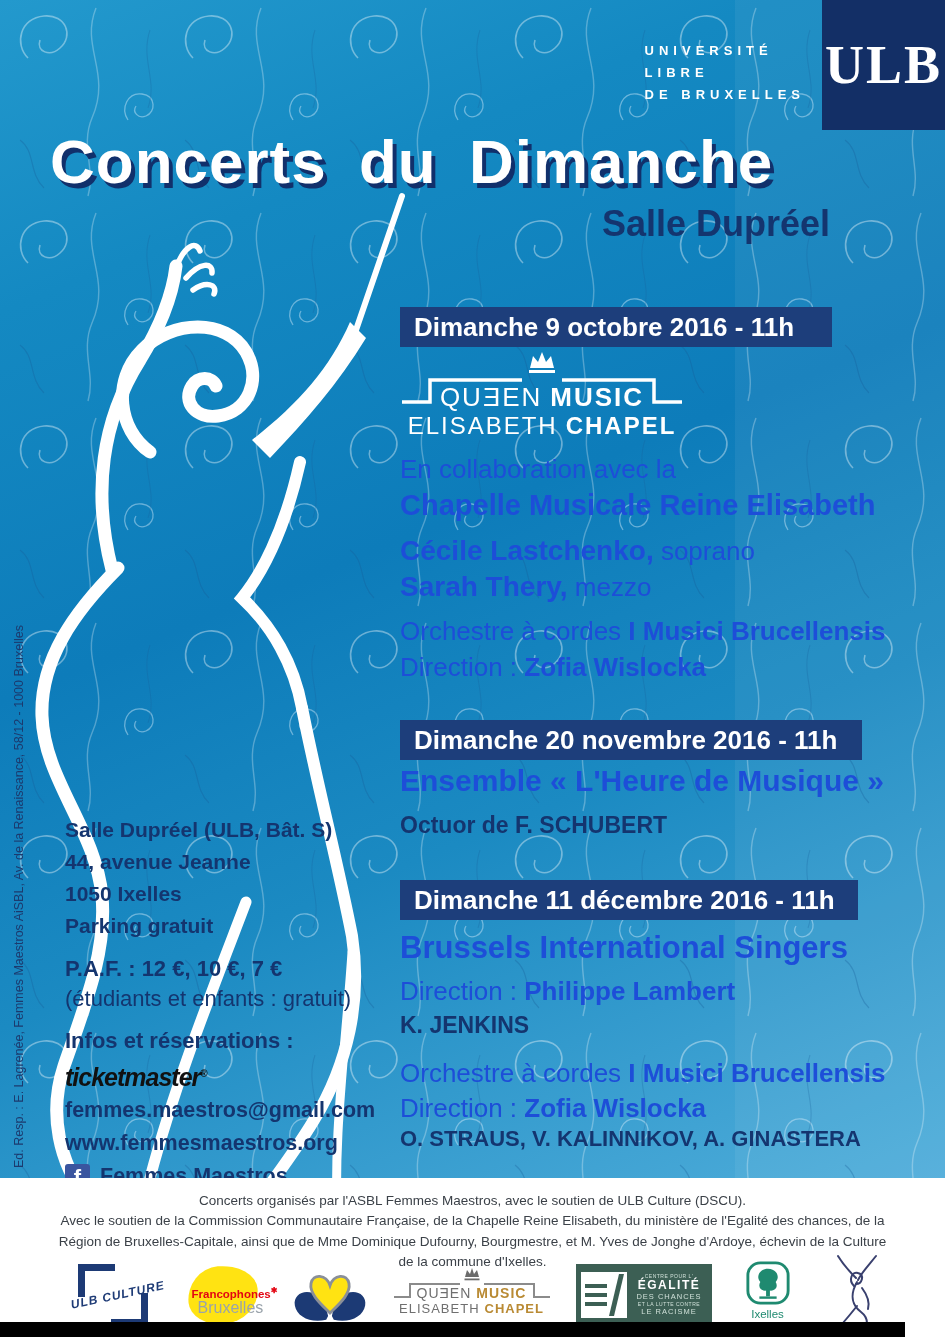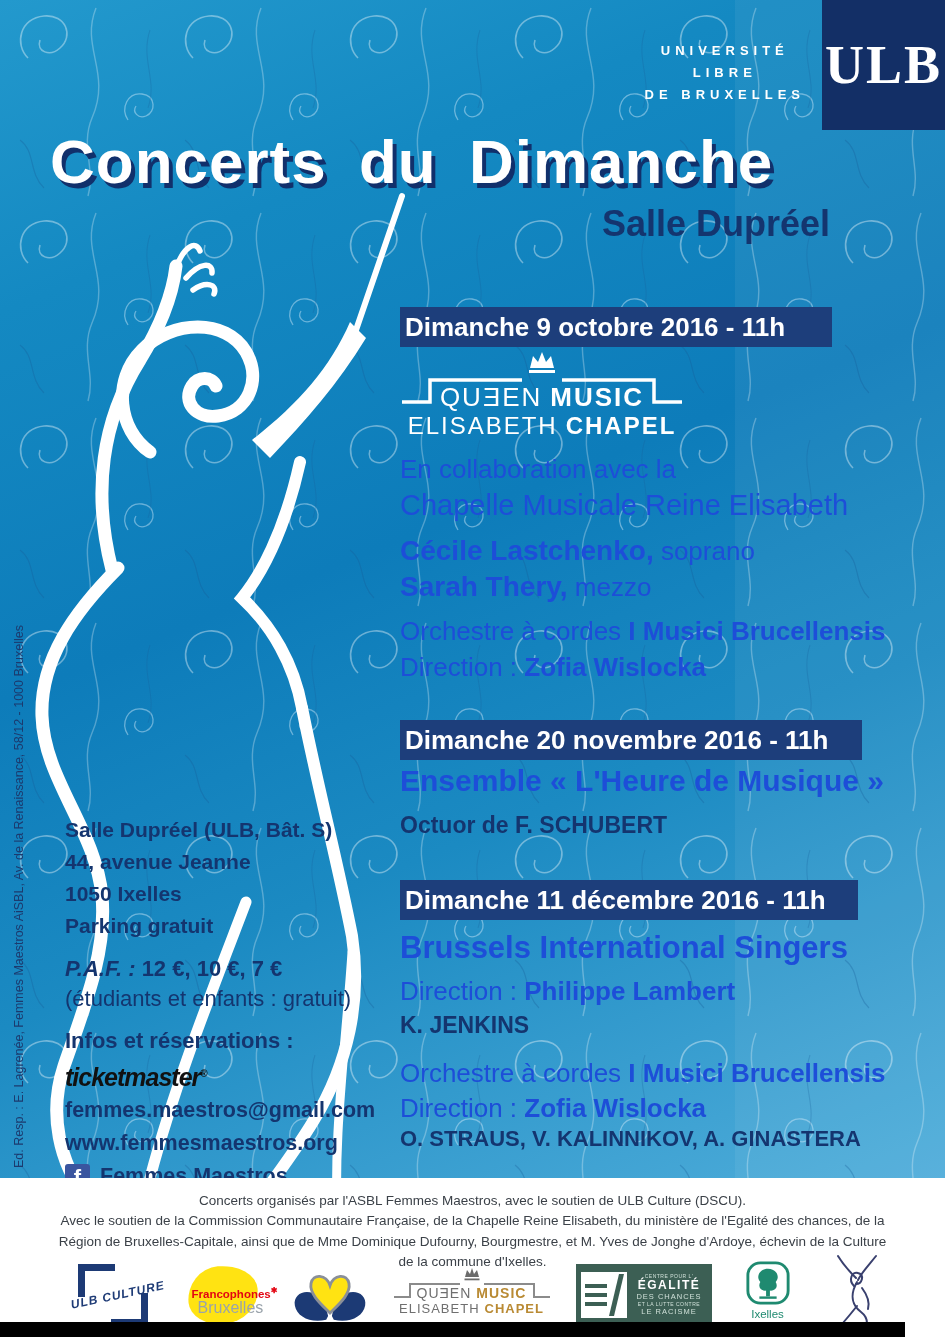--- a/index.html
+++ b/index.html
@@ -7,65 +7,65 @@
           background:#fff;font-family:"Liberation Sans",sans-serif;}
   .blue-area{position:absolute;left:0;top:0;width:945px;height:1178px;
      background:linear-gradient(158deg,#2399cd 0%,#1489c2 20%,#0d7cba 45%,#1b8ac2 66%,#4fadda 100%);}
   .light-band{position:absolute;left:735px;top:0;width:210px;height:1178px;background:rgba(255,255,255,.06);}
   .bg-art{position:absolute;left:0;top:0;}
 
   
   .ulb-box{position:absolute;right:0;top:0;width:123px;height:130px;background:#132f66;
            display:flex;align-items:center;justify-content:center;margin-left:40px;}
   .ulb-box span{color:#fff;font-family:"Liberation Serif",serif;font-weight:700;font-size:54px;letter-spacing:2px;}
-  .ulb-name{position:absolute;right:140px;top:40px;text-align:center;color:#fff;
+  .ulb-name{position:absolute;right:140px;top:40px;text-align:left;color:#fff;
             font-size:13px;font-weight:700;letter-spacing:5px;line-height:22px;}
 
   
   .title{position:absolute;left:50px;top:126px;width:790px;text-align:left;color:#fff;
          font-size:62px;font-weight:700;word-spacing:14px;letter-spacing:1px;
          text-shadow:4px 5px 0 #11306b;white-space:nowrap;}
   .subtitle{position:absolute;right:115px;top:203px;color:#14356f;font-size:36px;font-weight:700;}
 
   
   .banner{position:absolute;left:400px;height:40px;background:#1d3e7b;color:#fff;
-          font-size:26px;font-weight:700;line-height:40px;padding-left:5px;box-sizing:border-box;white-space:nowrap;}
+          font-size:26px;font-weight:700;line-height:40px;padding-left:14px;box-sizing:border-box;white-space:nowrap;}
   .b1{top:307px;width:432px;}
   .b2{top:720px;width:462px;}
   .b3{top:880px;width:458px;}
 
   
   .qmc{position:absolute;left:398px;top:350px;width:288px;height:94px;color:#fff;}
   .qmc svg{position:absolute;left:0;top:0;}
   .qmc-l1{position:absolute;left:0;top:32px;width:100%;text-align:center;font-size:26px;letter-spacing:2px;white-space:nowrap;}
   .qmc-l2{position:absolute;left:0;top:62px;width:100%;text-align:center;font-size:24px;letter-spacing:2px;white-space:nowrap;}
   .qmc .lt{font-weight:400;}
   .qmc .bd{font-weight:700;margin-left:8px;}
 
   .rcol-text{position:absolute;left:400px;color:#1d4ed8;white-space:nowrap;}
   .navy-line{position:absolute;left:400px;color:#14356f;font-weight:700;white-space:nowrap;}
   .reg{font-weight:400;}.bold{font-weight:700;}
 
   .collab{top:452px;font-size:26px;line-height:34px;}
-  .collab .big{font-size:29px;font-weight:400;line-height:38px;}
+  .collab .big{font-size:29px;font-weight:700;line-height:38px;}
   .soloists{top:533px;font-size:26px;line-height:36px;}
   .soloists .nm{font-size:28px;font-weight:700;}
   .orch1{top:613px;font-size:26px;line-height:36px;}
   .ens-title{top:764px;font-size:30px;font-weight:700;}
   .octuor{top:812px;font-size:23px;}
   .bis-title{top:930px;font-size:31px;font-weight:700;}
   .dir-lambert{top:976px;font-size:26px;}
   .jenkins{top:1012px;font-size:23px;}
   .orch2{top:1056px;font-size:26px;line-height:35px;}
   .straus{top:1126px;font-size:22px;}
 
   
   .venue{position:absolute;left:65px;top:814px;color:#14356f;font-weight:700;font-size:21px;line-height:32px;white-space:nowrap;}
   .paf{position:absolute;left:65px;top:954px;color:#14356f;font-size:22px;line-height:30px;white-space:nowrap;}
-  .paf .lbl{font-weight:700;font-style:italic;}
+  .paf .lbl{font-weight:700;}
   .paf .pr{font-weight:700;}
   .infos{position:absolute;left:65px;top:1024px;color:#14356f;font-size:21.5px;line-height:33px;white-space:nowrap;}
   .infos .head{font-weight:700;font-size:22px;}
   .tm{font-family:"Liberation Sans",sans-serif;color:#111;font-weight:700;font-style:italic;font-size:25px;letter-spacing:-1px;}
   .tm sup{font-size:10px;font-style:normal;}
   .infos .lnk{font-weight:700;}
   .fb-row{display:flex;align-items:center;height:33px;}
   .fb-ic{display:inline-flex;width:25px;height:25px;background:#3a559f;border-radius:3px;color:#fff;
          align-items:flex-end;justify-content:center;font-weight:700;font-size:22px;line-height:23px;margin-right:10px;}
   .fb-lb{font-weight:700;}

